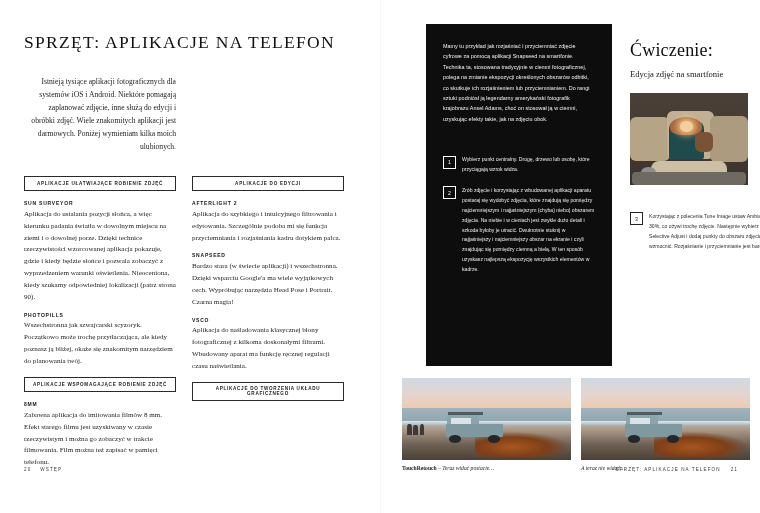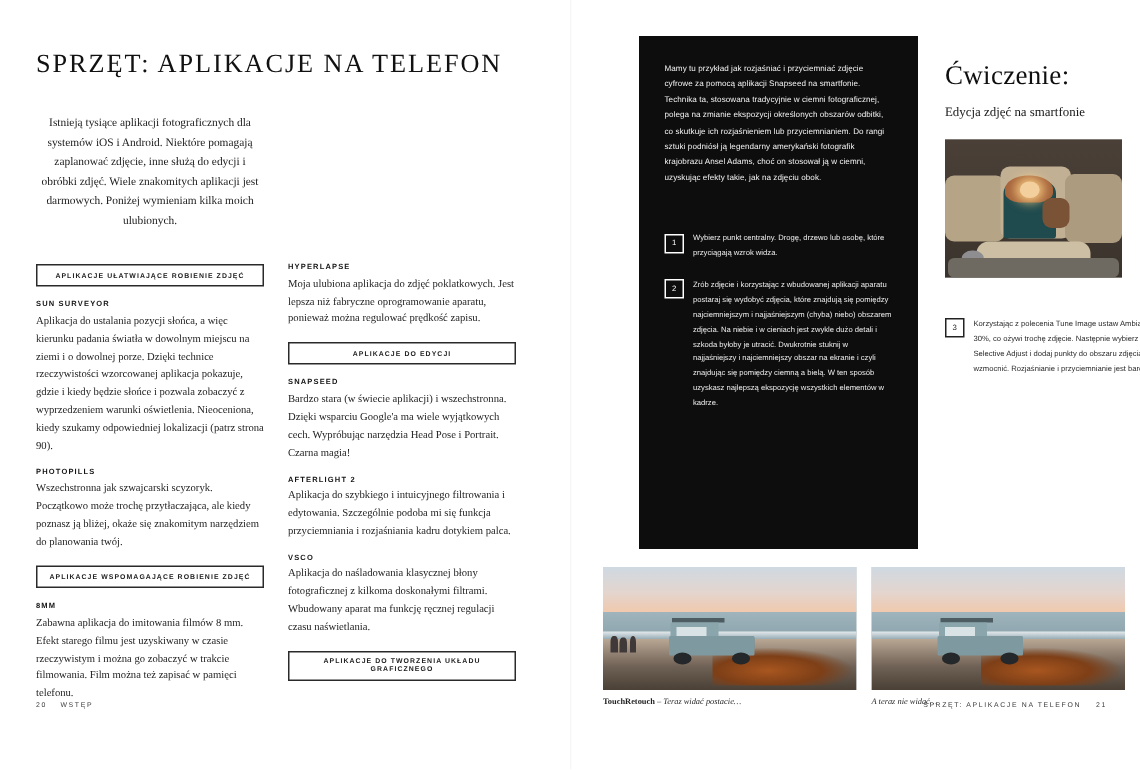--- a/index.html
+++ b/index.html
@@ -24,21 +24,21 @@
     letter-spacing:1.3px;
     font-weight:400;
     margin:0 0 20px 0;
     color:#111;
   }
   .intro{
     font-size:7.6px;
     line-height:1.72;
     margin:0 0 14px 0;
     width:152px;
-    text-align:center;
+    text-align:right;
     color:#1b1b1b;
   }
   .cols{display:flex;gap:16px;}
   .col{width:152px;}
   .col.col2{padding-top:0;}
   .section-box{
     border:0.8px solid #2a2a2a;
     padding:4.5px 5px 4px 5px;
     margin:9px 0 9px 0;
     font-family:"Liberation Sans", sans-serif;
@@ -255,35 +255,31 @@
 
         <div class="section-box">APLIKACJE WSPOMAGAJĄCE ROBIENIE ZDJĘĆ</div>
 
         <div>
           <div class="app-name">8MM</div>
           <p class="app-desc">Zabawna aplikacja do imitowania filmów 8 mm. Efekt starego filmu jest uzyskiwany w czasie rzeczywistym i można go zobaczyć w trakcie filmowania. Film można też zapisać w pamięci telefonu.</p>
         </div>
       </div>
 
       <div class="col col2">
-        <div>
-          <div class="app-name">HYPERLAPSE</div>
-          <p class="app-desc">Moja ulubiona aplikacja do zdjęć poklatkowych. Jest lepsza niż fabryczne oprogramowanie aparatu, ponieważ można regulować prędkość zapisu.</p>
-        </div>
 
         <div class="section-box">APLIKACJE DO EDYCJI</div>
+
+        <div>
+          <div class="app-name">AFTERLIGHT 2</div>
+          <p class="app-desc">Aplikacja do szybkiego i intuicyjnego filtrowania i edytowania. Szczególnie podoba mi się funkcja przyciemniania i rozjaśniania kadru dotykiem palca.</p>
+        </div>
 
         <div>
           <div class="app-name">SNAPSEED</div>
           <p class="app-desc">Bardzo stara (w świecie aplikacji) i wszechstronna. Dzięki wsparciu Google'a ma wiele wyjątkowych cech. Wypróbując narzędzia Head Pose i Portrait. Czarna magia!</p>
-        </div>
-
-        <div>
-          <div class="app-name">AFTERLIGHT 2</div>
-          <p class="app-desc">Aplikacja do szybkiego i intuicyjnego filtrowania i edytowania. Szczególnie podoba mi się funkcja przyciemniania i rozjaśniania kadru dotykiem palca.</p>
         </div>
 
         <div>
           <div class="app-name">VSCO</div>
           <p class="app-desc">Aplikacja do naśladowania klasycznej błony fotograficznej z kilkoma doskonałymi filtrami. Wbudowany aparat ma funkcję ręcznej regulacji czasu naświetlania.</p>
         </div>
 
 
         <div class="section-box">APLIKACJE DO TWORZENIA UKŁADU GRAFICZNEGO</div>
 

